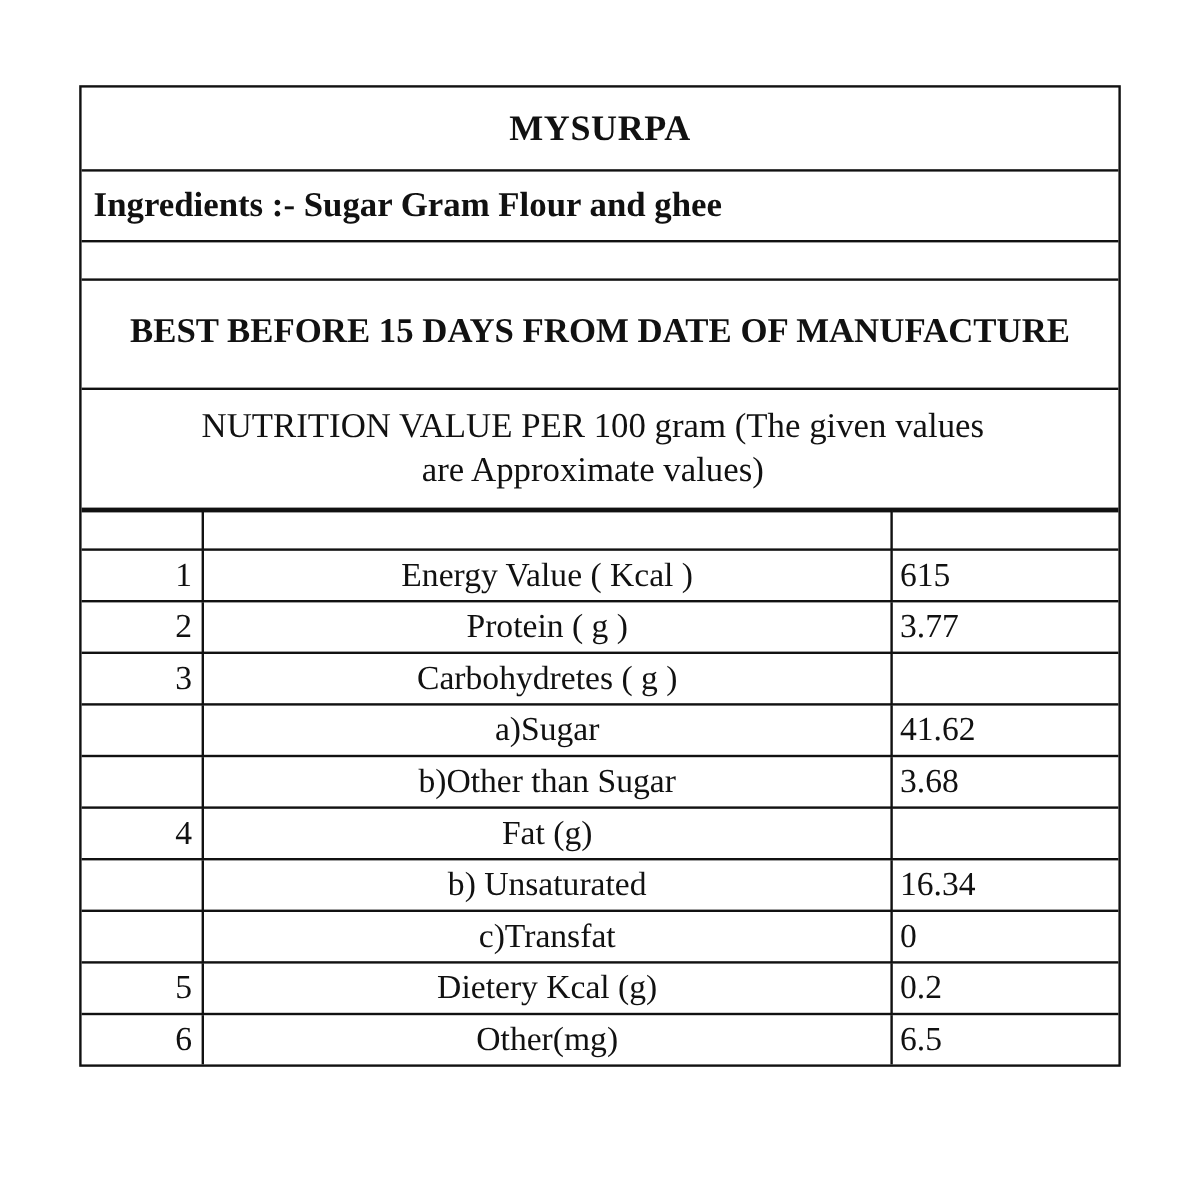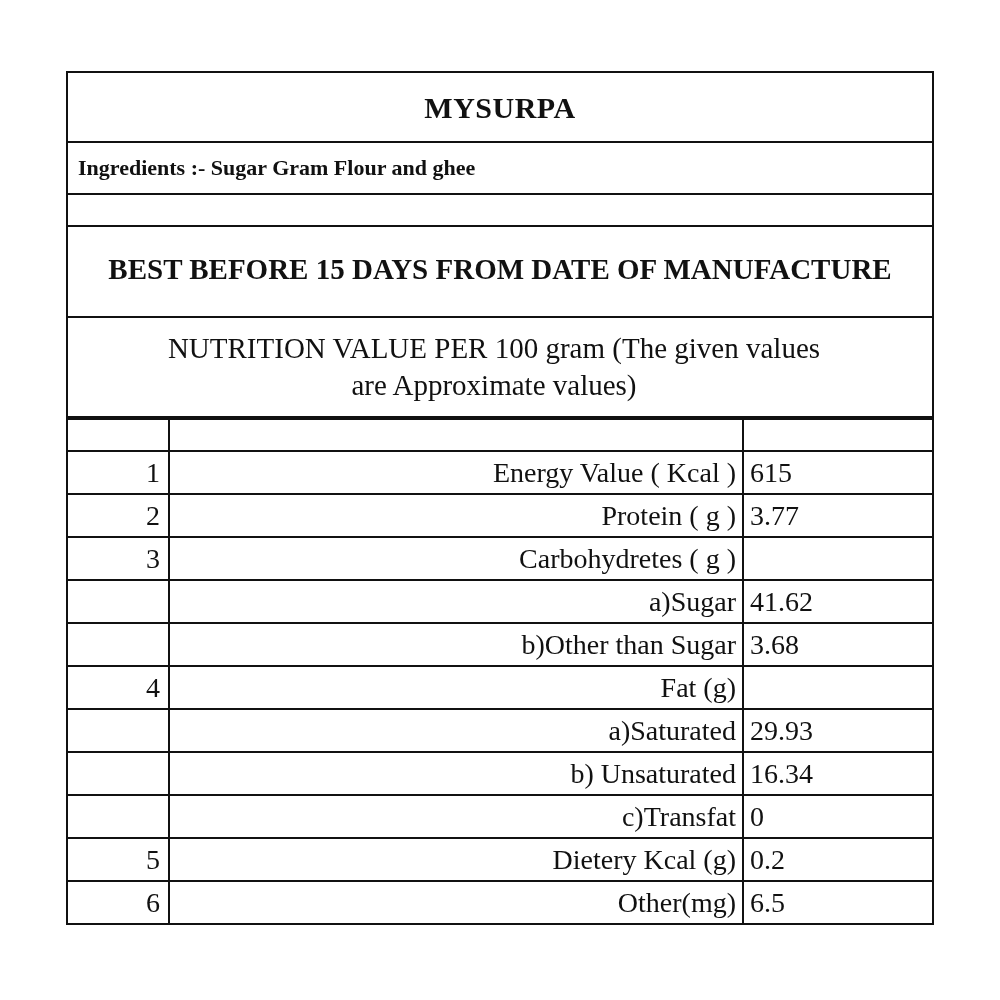--- a/index.html
+++ b/index.html
@@ -34,21 +34,21 @@
     border-bottom: 2px solid #111111;
     text-align: center;
     font-weight: bold;
     font-size: 30px;
     letter-spacing: 0.5px;
     padding: 18px 0 16px 0;
   }
   .row-ingredients {
     border-bottom: 2px solid #111111;
     font-weight: bold;
-    font-size: 22px;
+    font-size: 29px;
     padding: 12px 0 12px 10px;
     white-space: nowrap;
   }
   .row-gap {
     border-bottom: 2px solid #111111;
     height: 30px;
   }
   .row-bestbefore {
     border-bottom: 2px solid #111111;
     text-align: center;
@@ -75,21 +75,21 @@
     padding: 0 6px;
     vertical-align: middle;
   }
   table.nutri td.num {
     width: 86px;
     text-align: right;
     border-left: none;
     padding-right: 8px;
   }
   table.nutri td.name {
-    text-align: right;
+    text-align: center;
     padding-left: 6px;
   }
   table.nutri td.val {
     width: 172px;
     border-right: none;
     padding-right: 10px;
   }
   table.nutri tr.header-strip td {
     height: 30px;
   }
@@ -149,25 +149,20 @@
           <td class="name">b)Other than Sugar</td>
           <td class="val">3.68</td>
         </tr>
         <tr>
           <td class="num">4</td>
           <td class="name">Fat (g)</td>
           <td class="val"></td>
         </tr>
         <tr>
           <td class="num"></td>
-          <td class="name">a)Saturated</td>
-          <td class="val">29.93</td>
-        </tr>
-        <tr>
-          <td class="num"></td>
           <td class="name">b) Unsaturated</td>
           <td class="val">16.34</td>
         </tr>
         <tr>
           <td class="num"></td>
           <td class="name">c)Transfat</td>
           <td class="val">0</td>
         </tr>
         <tr>
           <td class="num">5</td>

